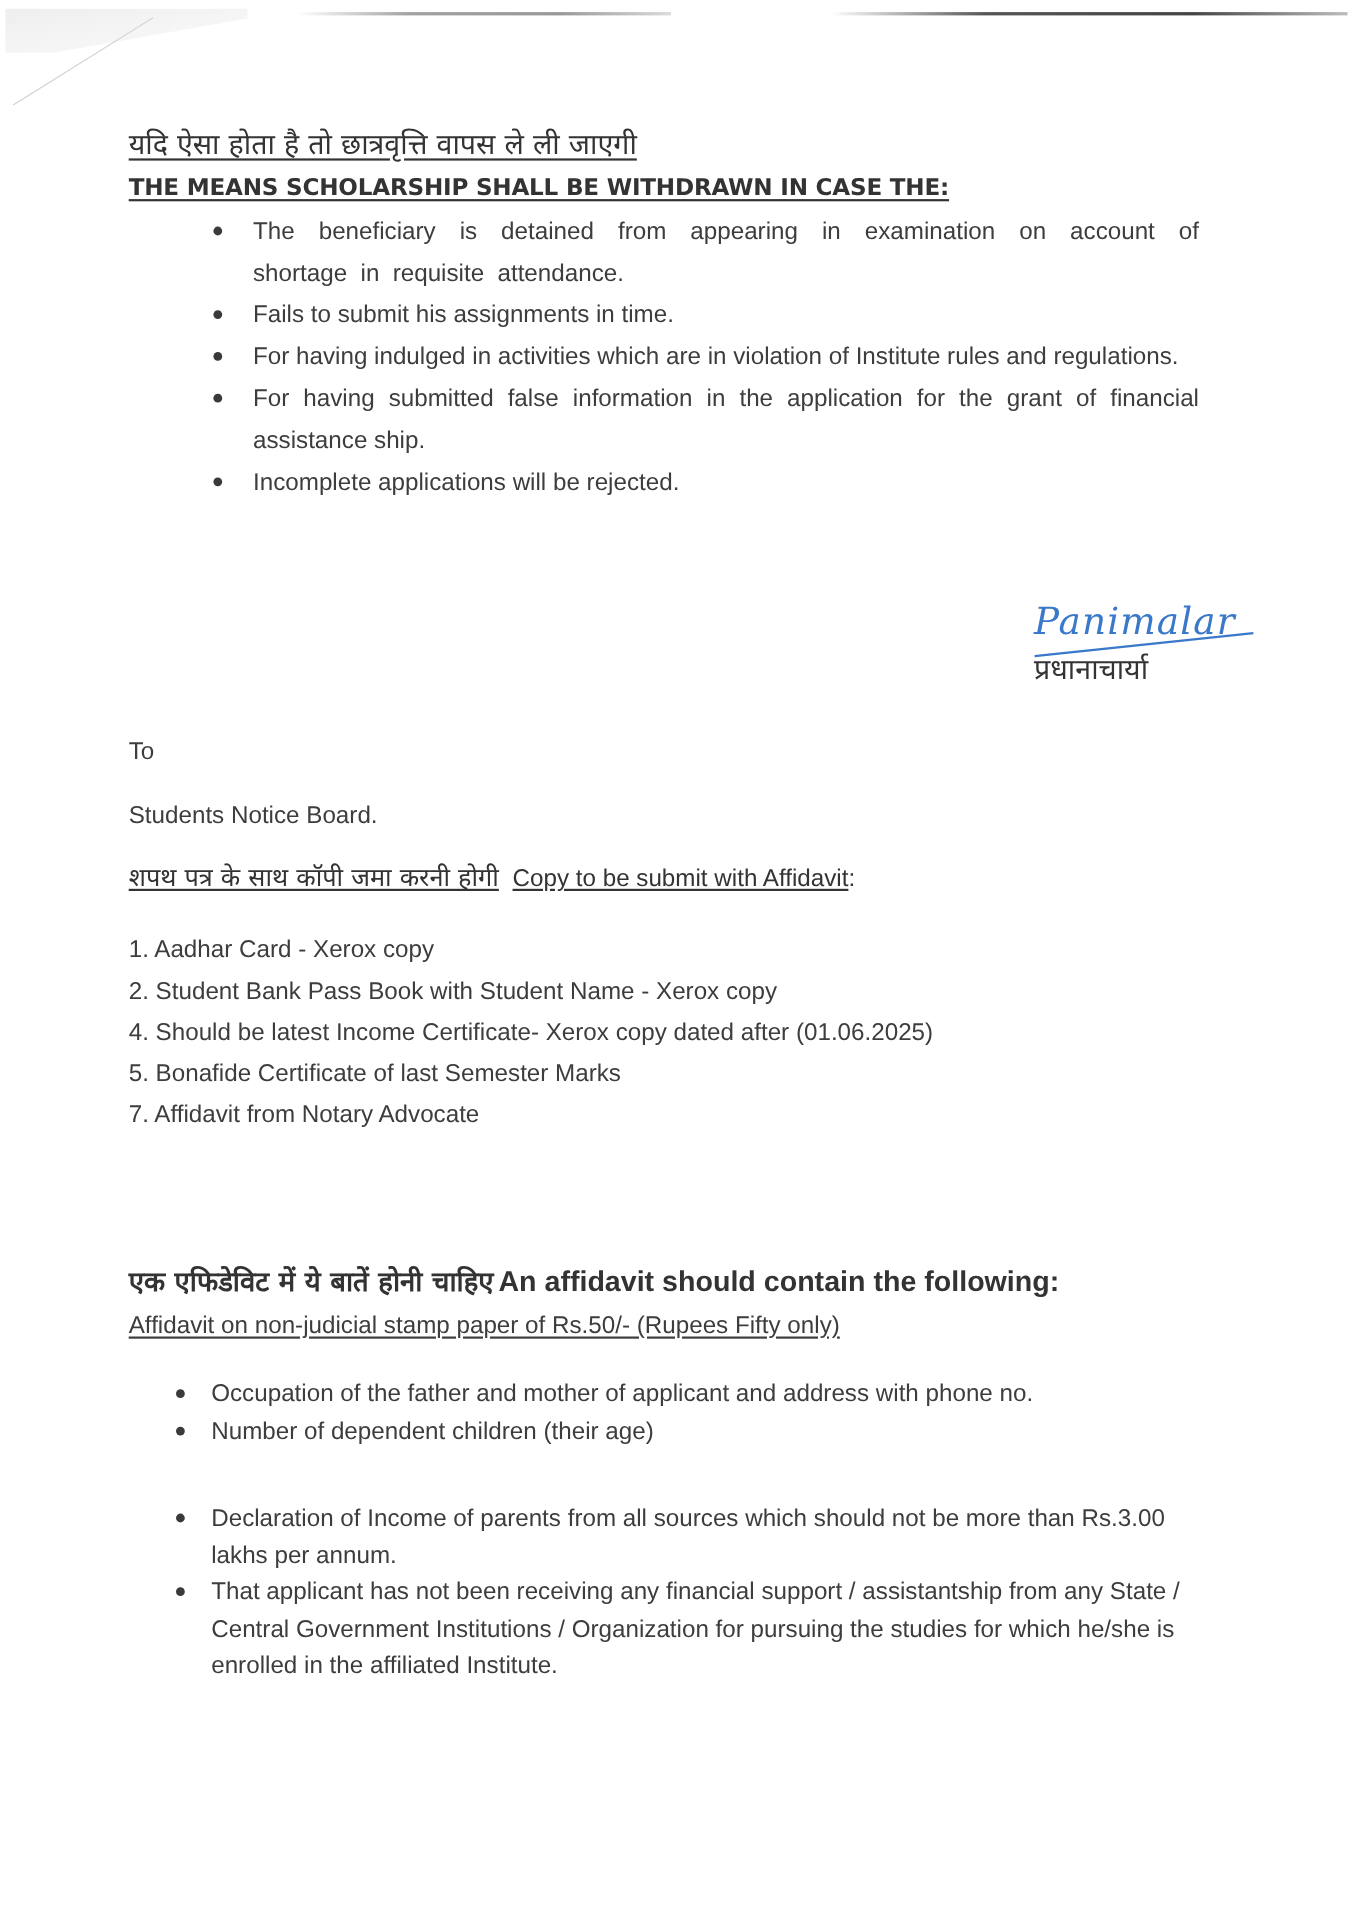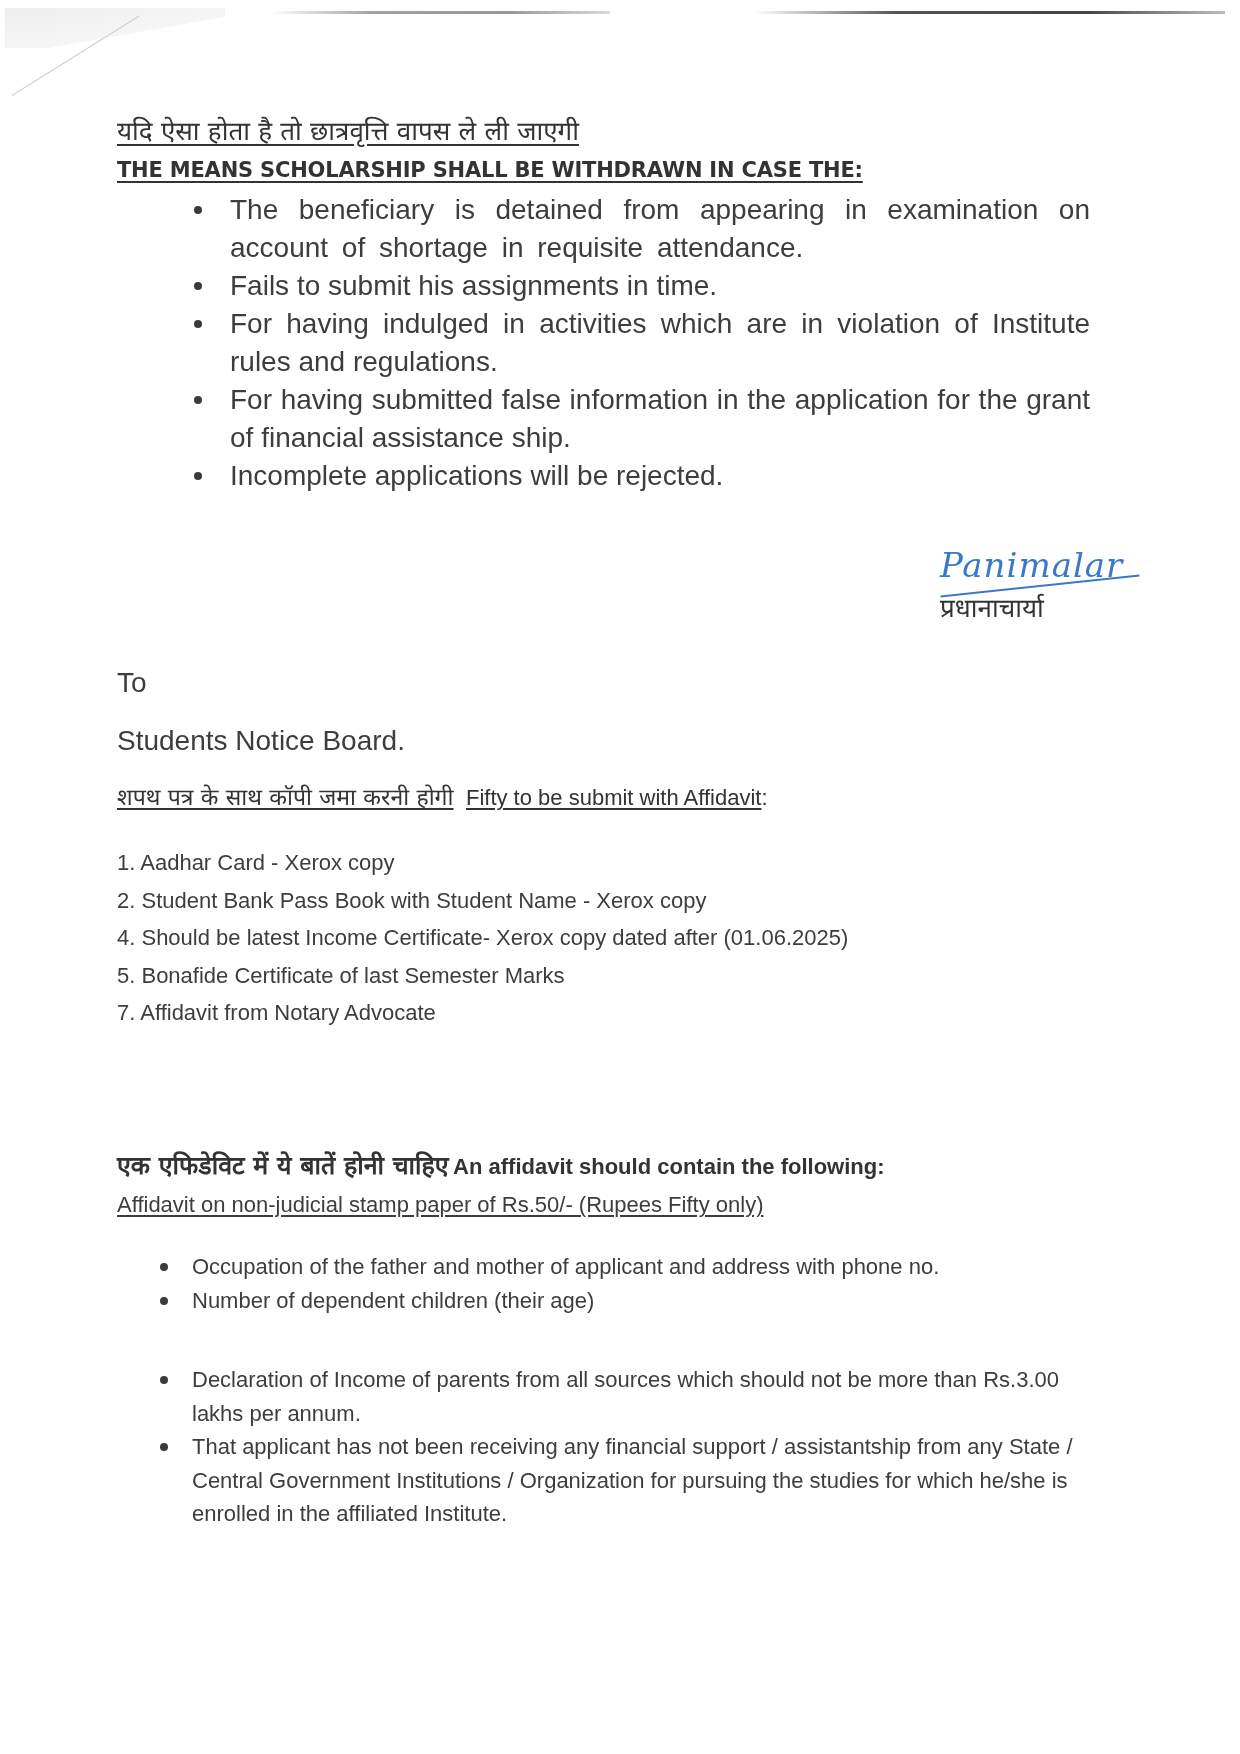--- a/index.html
+++ b/index.html
@@ -8,35 +8,35 @@
     font-family: "Liberation Sans", "DejaVu Sans", sans-serif; color: #3a3a3a;
   }
   .scan-line { position: absolute; height: 3px; background: linear-gradient(90deg, rgba(90,90,90,0), #555 30%, #444 70%, rgba(90,90,90,0.4)); }
   .scan-corner { position: absolute; left: 5px; top: 8px; width: 220px; height: 40px;
     background: linear-gradient(170deg, #eeeeee 0%, #f6f6f6 60%, rgba(255,255,255,0) 61%); }
   .faint-diag { position: absolute; left: 12px; top: 95px; width: 150px; height: 1px; background: #cfcfd6; transform: rotate(-32deg); transform-origin: left; }
 
   .block { position: absolute; }
   .hindi-heading { font-family: "DejaVu Sans", sans-serif; font-size: 26px; color: #333; text-decoration: underline; text-underline-offset: 4px; }
   .eng-heading { font-family: "DejaVu Sans", sans-serif; font-size: 21px; font-weight: bold; color: #333; text-decoration: underline; text-underline-offset: 4px; letter-spacing: -0.2px; }
-  .body-text { font-size: 28px; color: #3d3d3d; line-height: 38px; }
+  .body-text { font-size: 22px; color: #3d3d3d; line-height: 38px; }
   ul.bullets { list-style: none; margin: 0; padding: 0; }
   ul.bullets li { position: relative; padding-left: 0; text-align: justify; }
   .bullet-dot { position: absolute; width: 8px; height: 8px; border-radius: 50%; background: #3a3a3a; }
 
   .sig { position: absolute; left: 940px; top: 545px; }
   .sig-script { font-family: "DejaVu Serif", serif; font-style: italic; color: #3a78c9; font-size: 34px; letter-spacing: 1px; }
   .sig-stroke { position: absolute; left: 0; top: 40px; width: 200px; height: 2px; background: #3a78c9; transform: rotate(-6deg); }
   .sig-title { font-family: "DejaVu Sans", sans-serif; font-size: 26px; color: #333; margin-top: 4px; }
 
   .u { text-decoration: underline; text-underline-offset: 3px; }
   .b { font-weight: bold; }
   .numbered { font-size: 22px; color: #3d3d3d; line-height: 37.5px; }
   .big-hindi { font-family: "DejaVu Sans", sans-serif; font-size: 25px; font-weight: bold; color: #333; }
-  .aff-heading-eng { font-size: 22px; font-weight: bold; color: #333; }
+  .aff-heading-eng { font-size: 26px; font-weight: bold; color: #333; }
 </style>
 </head>
 <body>
 
 <div class="scan-corner"></div>
 <div class="scan-line" style="left:270px; top:11px; width:340px; opacity:0.55;"></div>
 <div class="scan-line" style="left:755px; top:11px; width:470px;"></div>
 <div class="faint-diag"></div>
 
 <div class="block" style="left:117px; top:112px;">
@@ -75,21 +75,21 @@
   <div class="sig-script">Panimalar</div>
   <div class="sig-stroke"></div>
   <div class="sig-title">प्रधानाचार्या</div>
 </div>
 
 <div class="block body-text" style="left:117px; top:664px;">To</div>
 <div class="block body-text" style="left:117px; top:722px;">Students Notice Board.</div>
 
 <div class="block" style="left:117px; top:780px; white-space:nowrap;">
   <span class="u" style="font-family:'DejaVu Sans',sans-serif; font-size:23px; color:#333;">शपथ पत्र के साथ कॉपी जमा करनी होगी</span>
-  <span class="u" style="font-size:22px; color:#333; margin-left:8px;">Fifty to be submit with Affidavit</span><span style="font-size:22px; color:#333;">:</span>
+  <span class="u" style="font-size:22px; color:#333; margin-left:8px;">Copy to be submit with Affidavit</span><span style="font-size:22px; color:#333;">:</span>
 </div>
 
 <div class="block numbered" style="left:117px; top:844px;">
   <div>1. Aadhar Card - Xerox copy</div>
   <div>2. Student Bank Pass Book with Student Name - Xerox copy</div>
   <div>4. Should be latest Income Certificate- Xerox copy dated after (01.06.2025)</div>
   <div>5. Bonafide Certificate of last Semester Marks</div>
   <div>7. Affidavit from Notary Advocate</div>
 </div>
 

